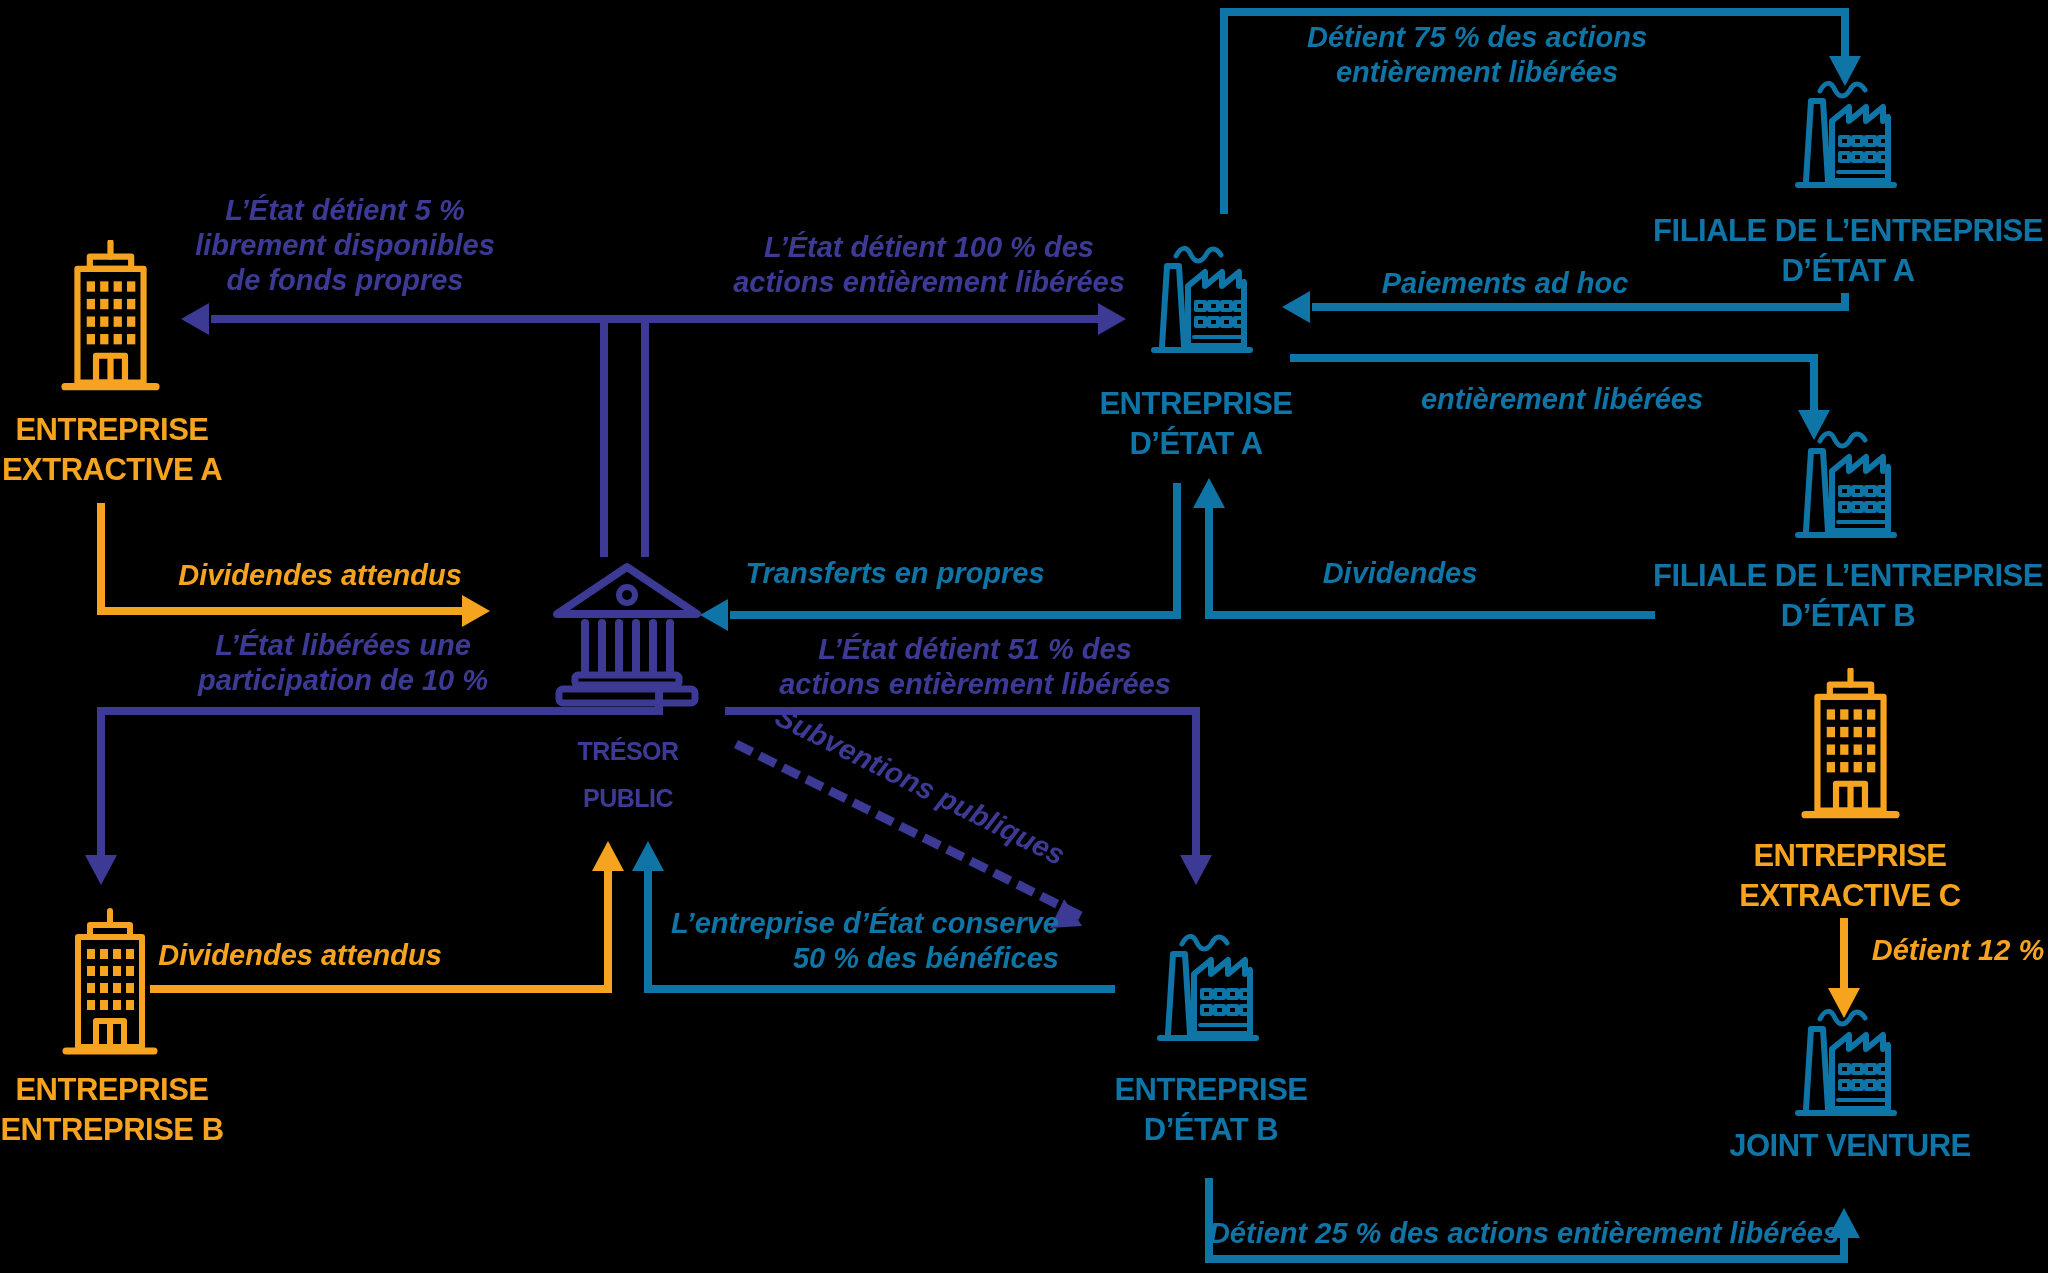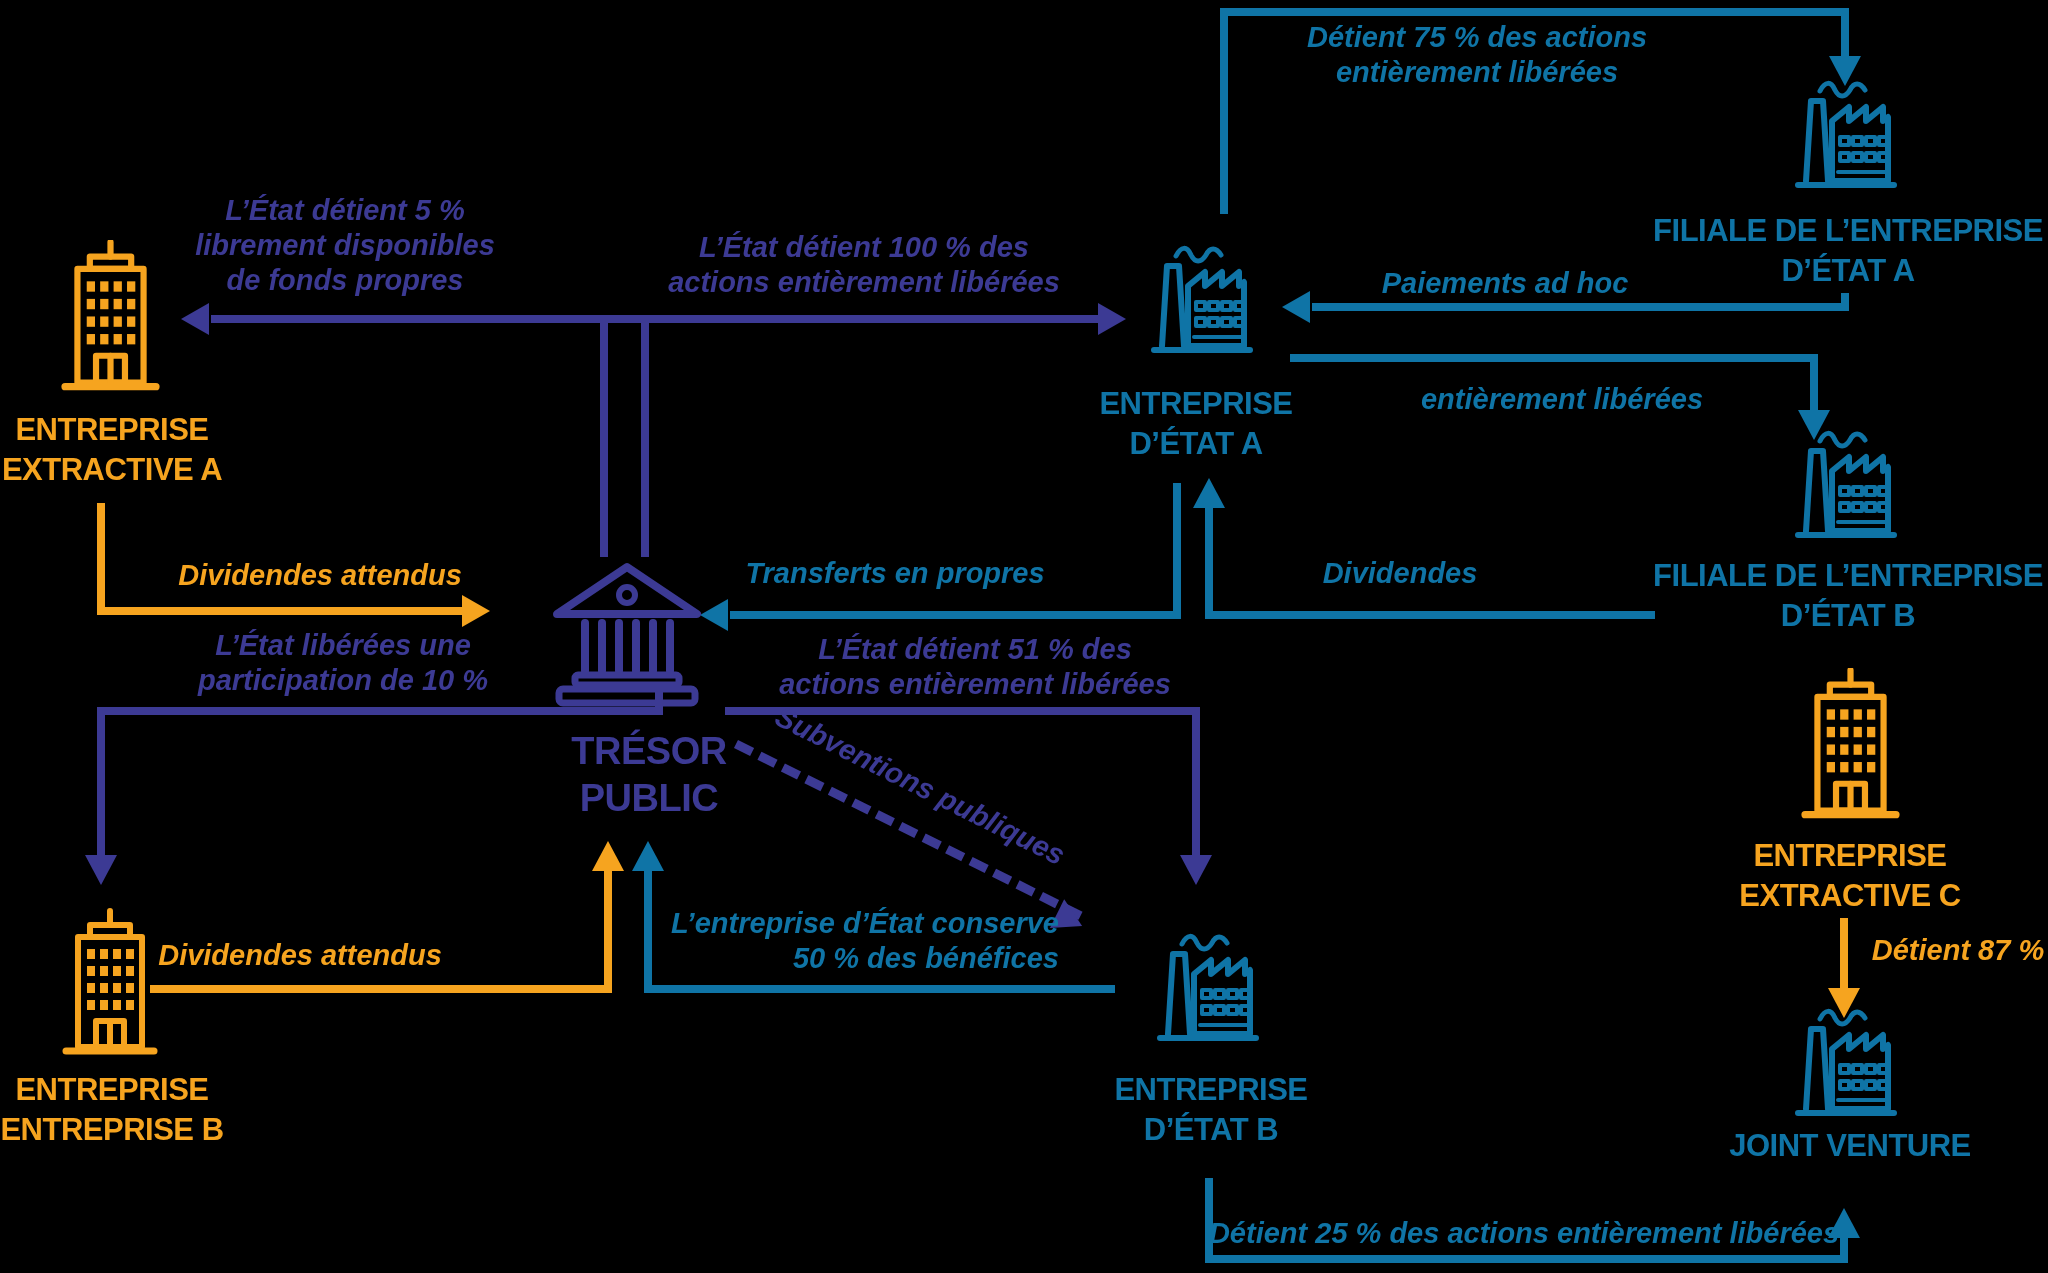--- a/index.html
+++ b/index.html
@@ -11,21 +11,21 @@
   .seg{position:absolute;background:currentColor;}
   .arr{position:absolute;width:0;height:0;border-style:solid;border-color:transparent;}
   .arr-left {border-width:16px 28px 16px 0;border-right-color:currentColor;}
   .arr-right{border-width:16px 0 16px 28px;border-left-color:currentColor;}
   .arr-up   {border-width:0 16px 30px 16px;border-bottom-color:currentColor;}
   .arr-down {border-width:30px 16px 0 16px;border-top-color:currentColor;}
   .elabel{position:absolute;font-style:italic;font-weight:700;font-size:29px;line-height:35px;
           text-align:center;transform:translateX(-50%);white-space:nowrap;}
   .nlabel{position:absolute;font-weight:700;font-size:31px;line-height:40px;letter-spacing:-0.5px;
           text-align:center;transform:translateX(-50%);white-space:nowrap;}
-  .nlabel.big{font-size:38px;line-height:47px;margin-left:21px;}
+  .nlabel.big{font-size:25px;line-height:47px;}
   .dash{position:absolute;height:0;border-top:9px dashed currentColor;transform-origin:0 0;}
   .dash .arr{right:-6px;top:-12px;}
   .rot{transform:translate(-50%,-50%) rotate(26.5deg);}
   svg{position:absolute;display:block;}
 </style>
 </head>
 <body>
 
 <div id="canvas" style="--bg: #000000; --purple: #3c3a94; --orange: #f6a41f; --blue: #0f74a6;">
 
@@ -36,21 +36,21 @@
     <div class="arr arr-right" style="left:1098px;top:303px;"></div>
     <div class="seg" style="left:600px;top:319px;width:8px;height:238px;"></div>
     <div class="seg" style="left:641px;top:319px;width:8px;height:238px;"></div>
 
     <div class="elabel" style="left:345px;top:193px;">
       <div>L’État détient 5 %</div>
       <div>librement disponibles</div>
       <div>de fonds propres</div>
     </div>
 
-    <div class="elabel" style="left:864px;top:230px;">
+    <div class="elabel" style="left:929px;top:230px;">
       <div>L’État détient 100 % des</div>
       <div>actions entièrement libérées</div>
     </div>
 
     <div class="seg" style="left:101px;top:707px;width:562px;height:8px;"></div>
     <div class="seg" style="left:655px;top:692px;width:8px;height:15px;"></div>
     <div class="seg" style="left:97px;top:707px;width:8px;height:150px;"></div>
     <div class="arr arr-down" style="left:85px;top:855px;"></div>
     <div class="elabel" style="left:343px;top:628px;">
       <div>L’État libérées une</div>
@@ -78,21 +78,21 @@
     <div class="arr arr-right" style="left:462px;top:595px;"></div>
     <div class="elabel" style="left:320px;top:558px;">Dividendes attendus</div>
 
     <div class="seg" style="left:150px;top:985px;width:462px;height:8px;"></div>
     <div class="seg" style="left:604px;top:871px;width:8px;height:120px;"></div>
     <div class="arr arr-up" style="left:592px;top:841px;"></div>
     <div class="elabel" style="left:300px;top:938px;">Dividendes attendus</div>
 
     <div class="seg" style="left:1840px;top:918px;width:8px;height:72px;"></div>
     <div class="arr arr-down" style="left:1828px;top:988px;"></div>
-    <div class="elabel" style="left:1958px;top:933px;">Détient 87 %</div>
+    <div class="elabel" style="left:1958px;top:933px;">Détient 12 %</div>
   </div>
 
   <div class="blue-c">
 
     <div class="seg" style="left:1220px;top:8px;width:8px;height:206px;"></div>
     <div class="seg" style="left:1220px;top:8px;width:629px;height:8px;"></div>
     <div class="seg" style="left:1841px;top:8px;width:8px;height:50px;"></div>
     <div class="arr arr-down" style="left:1829px;top:56px;"></div>
     <div class="elabel" style="left:1477px;top:20px;">
       <div>Détient 75 % des actions</div>

